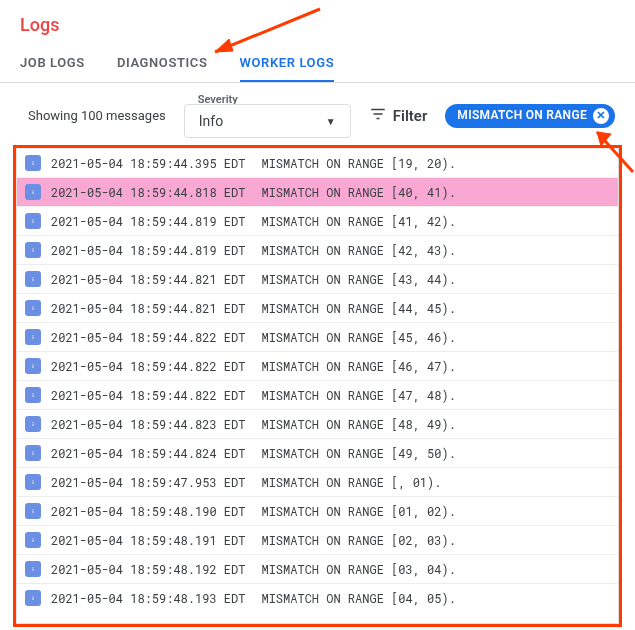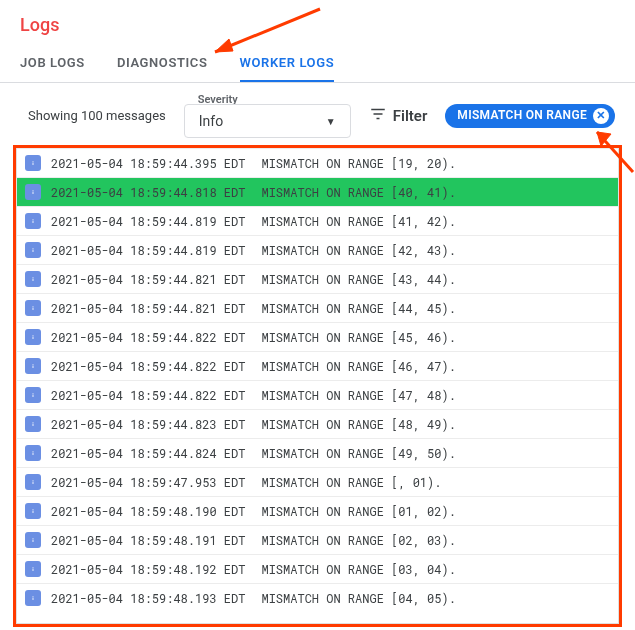--- a/index.html
+++ b/index.html
@@ -124,21 +124,21 @@
     display: flex;
     align-items: center;
     gap: 10px;
     padding: 6px 8px;
     border-top: 1px solid #ececec;
     font-family: 'Roboto Mono', Menlo, Consolas, monospace;
     font-size: 12px;
     color: #3c4043;
     white-space: nowrap;
   }
-  .log-row.alt { background: #22c55e; }
+  .log-row.alt { background: #f9a8d4; }
   .log-icon {
     width: 16px;
     height: 16px;
     border-radius: 3px;
     background: #6b8fe3;
     display: flex;
     align-items: center;
     justify-content: center;
   }
   .log-icon svg { width: 10px; height: 10px; fill: #fff; }

